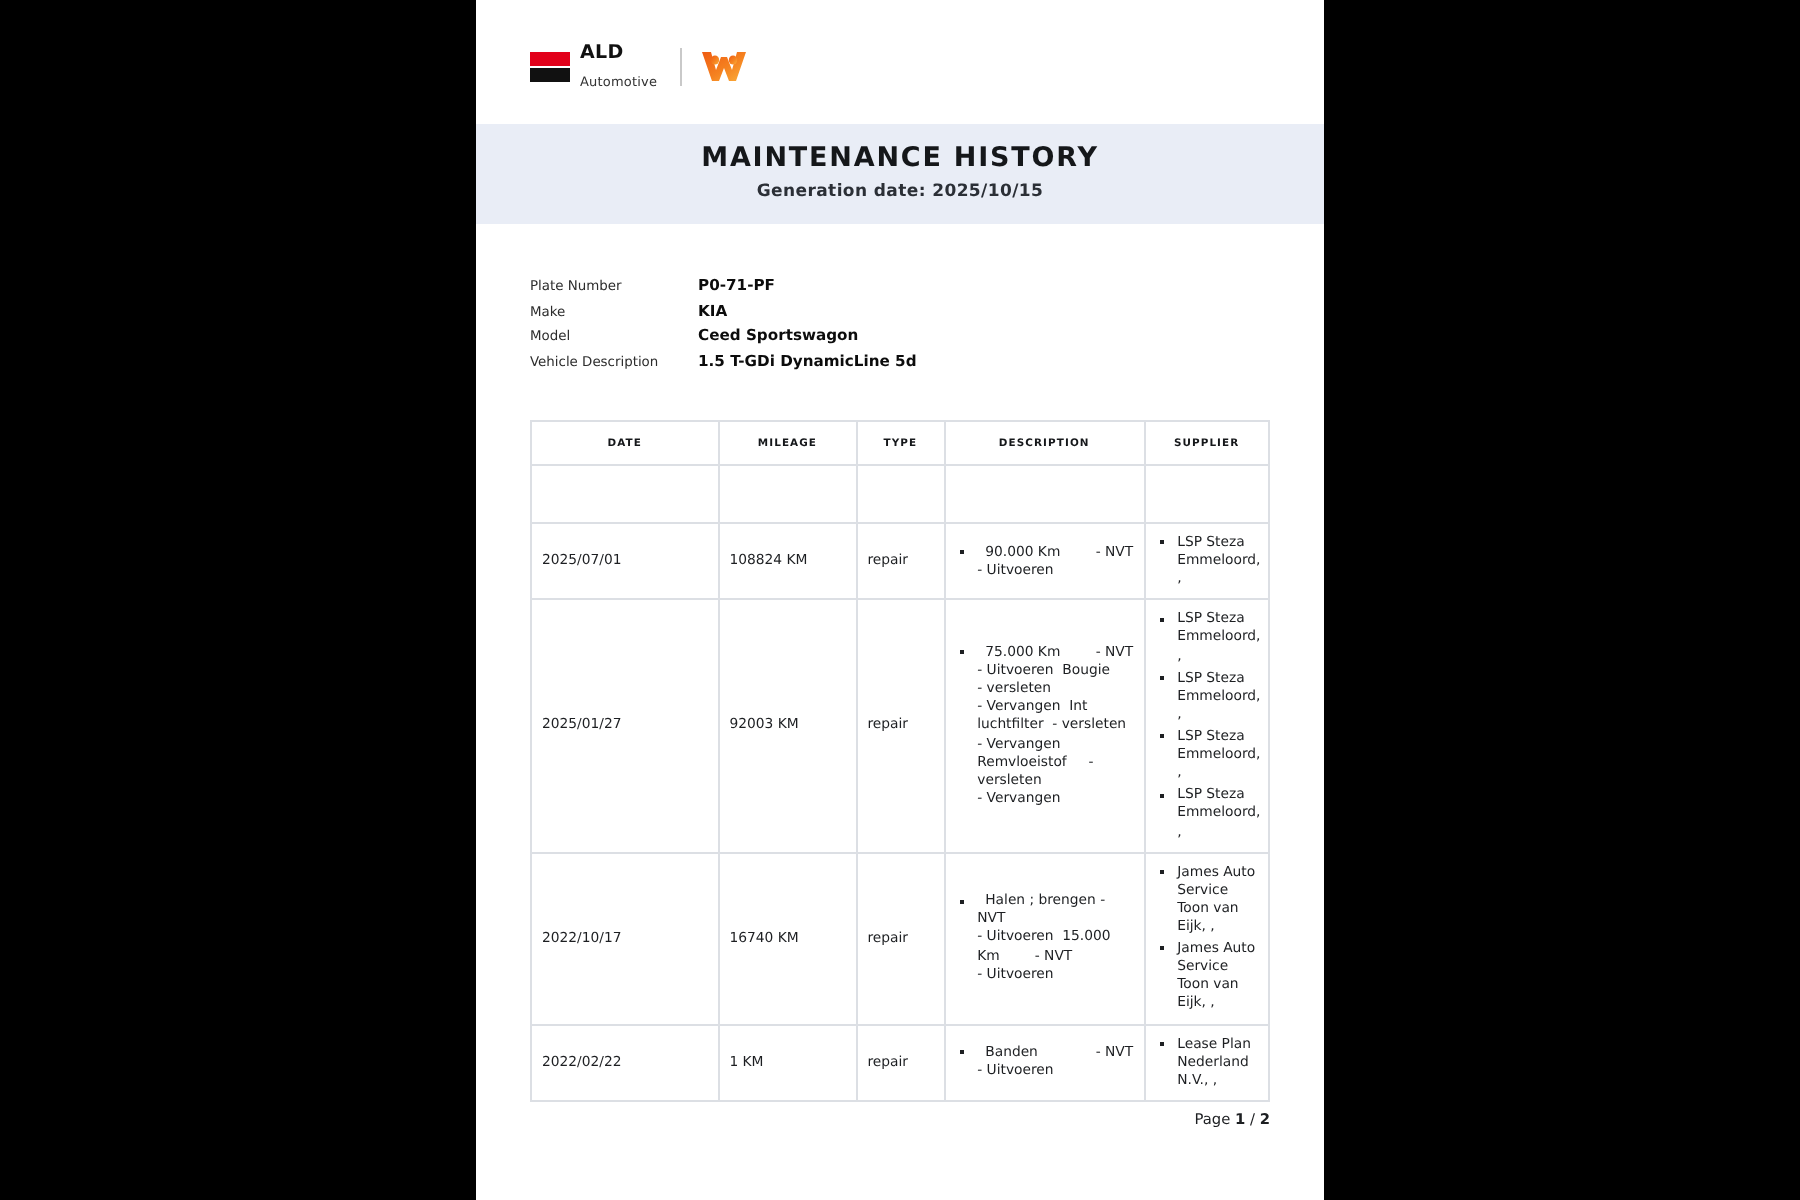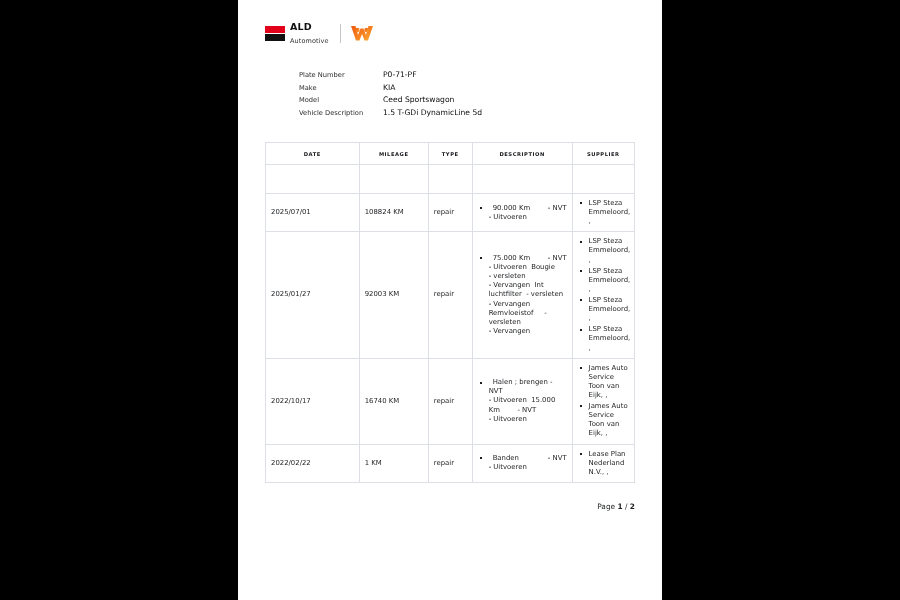--- a/index.html
+++ b/index.html
@@ -114,39 +114,38 @@
   .title-banner .gen-date {
     margin-top: 4px;
     font-size: 8.5px;
     font-weight: 700;
     color: #2b2f36;
     letter-spacing: 0.2px;
   }
 
   
   .vehicle-info {
-    padding: 8px 0 0 27px;
-    margin-left: 34px;
+    padding: 26px 0 0 27px;
   }
   .vinfo-row {
     display: flex;
     align-items: baseline;
     height: 12.5px;
   }
   .vinfo-label {
     width: 84px;
     font-size: 6.7px;
     color: #2c2c2c;
     font-weight: 400;
     flex: 0 0 auto;
   }
   .vinfo-value {
     font-size: 7.6px;
     color: #0c0c0c;
-    font-weight: 400;
+    font-weight: 700;
     text-align: right;
   }
 
   
   .table-wrap {
     margin: 22px 27px 0 27px;
   }
   table.hist {
     border-collapse: collapse;
     width: 100%;
@@ -229,21 +228,21 @@
     border: 0;
     border-left: 1px solid #dcdfe4;
     border-right: 1px solid #dcdfe4;
     height: 18px;
     padding: 0;
   }
   tr.spacer-row td.first { border-left: 1px solid #dcdfe4; }
 
   
   .page-footer {
-    margin: 19px 27px 0 0;
+    margin: 4px 27px 0 0;
     text-align: right;
     font-size: 7.4px;
     color: #1d1f22;
   }
   .page-footer b { font-weight: 700; }
 </style>
 </head>
 <body>
 
 <div id="viewport">
@@ -269,20 +268,24 @@
               <stop offset="100%" stop-color="#fbb03b"></stop>
             </linearGradient>
           </defs>
           <path d="M2 4 L11 4 L16 22 L21 9 L27 9 L32 22 L37 4 L46 4 L36 33 L29 33 L24 20 L19 33 L12 33 Z" fill="url(#gw)"></path>
           <ellipse cx="15" cy="12" rx="4.2" ry="4.6" fill="url(#gw)"></ellipse>
           <ellipse cx="33" cy="12" rx="4.2" ry="4.6" fill="url(#gw)"></ellipse>
         </svg>
       </div>
     </div>
 
+    <div class="title-banner">
+      <div class="main-title">MAINTENANCE HISTORY</div>
+      <div class="gen-date">Generation date: 2025/10/15</div>
+    </div>
 
     <div class="vehicle-info">
       <div class="vinfo-row">
         <div class="vinfo-label">Plate Number</div>
         <div class="vinfo-value">P0-71-PF</div>
       </div>
       <div class="vinfo-row">
         <div class="vinfo-label">Make</div>
         <div class="vinfo-value">KIA</div>
       </div>

